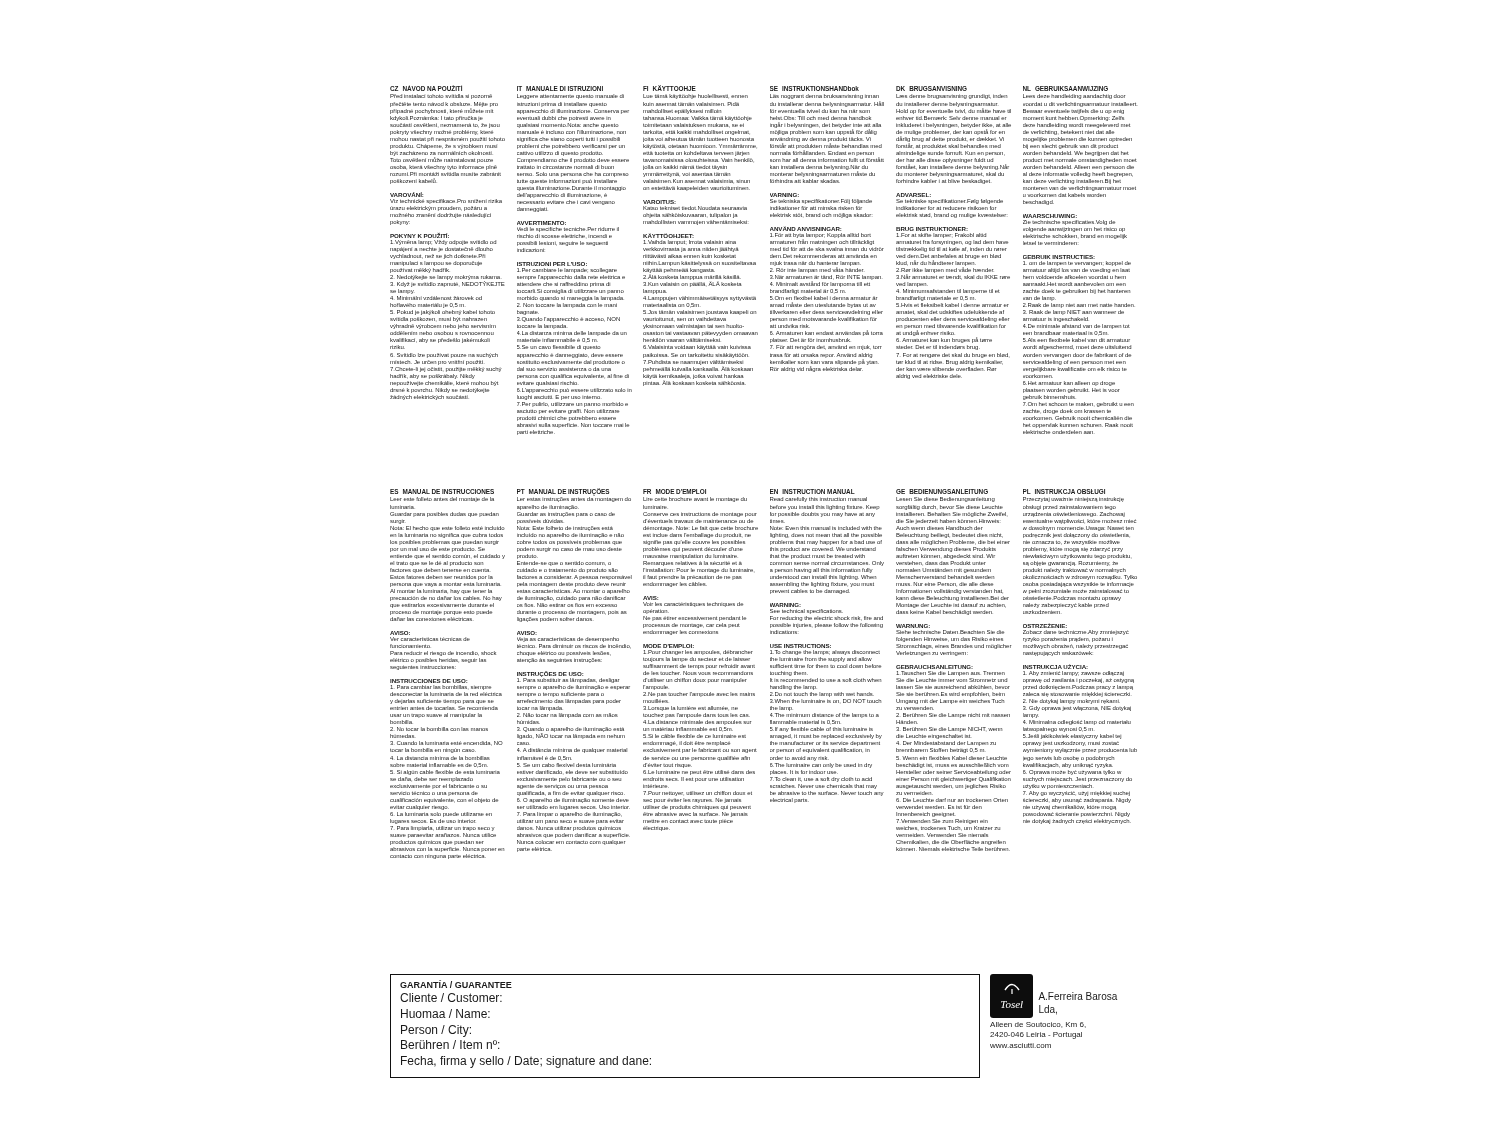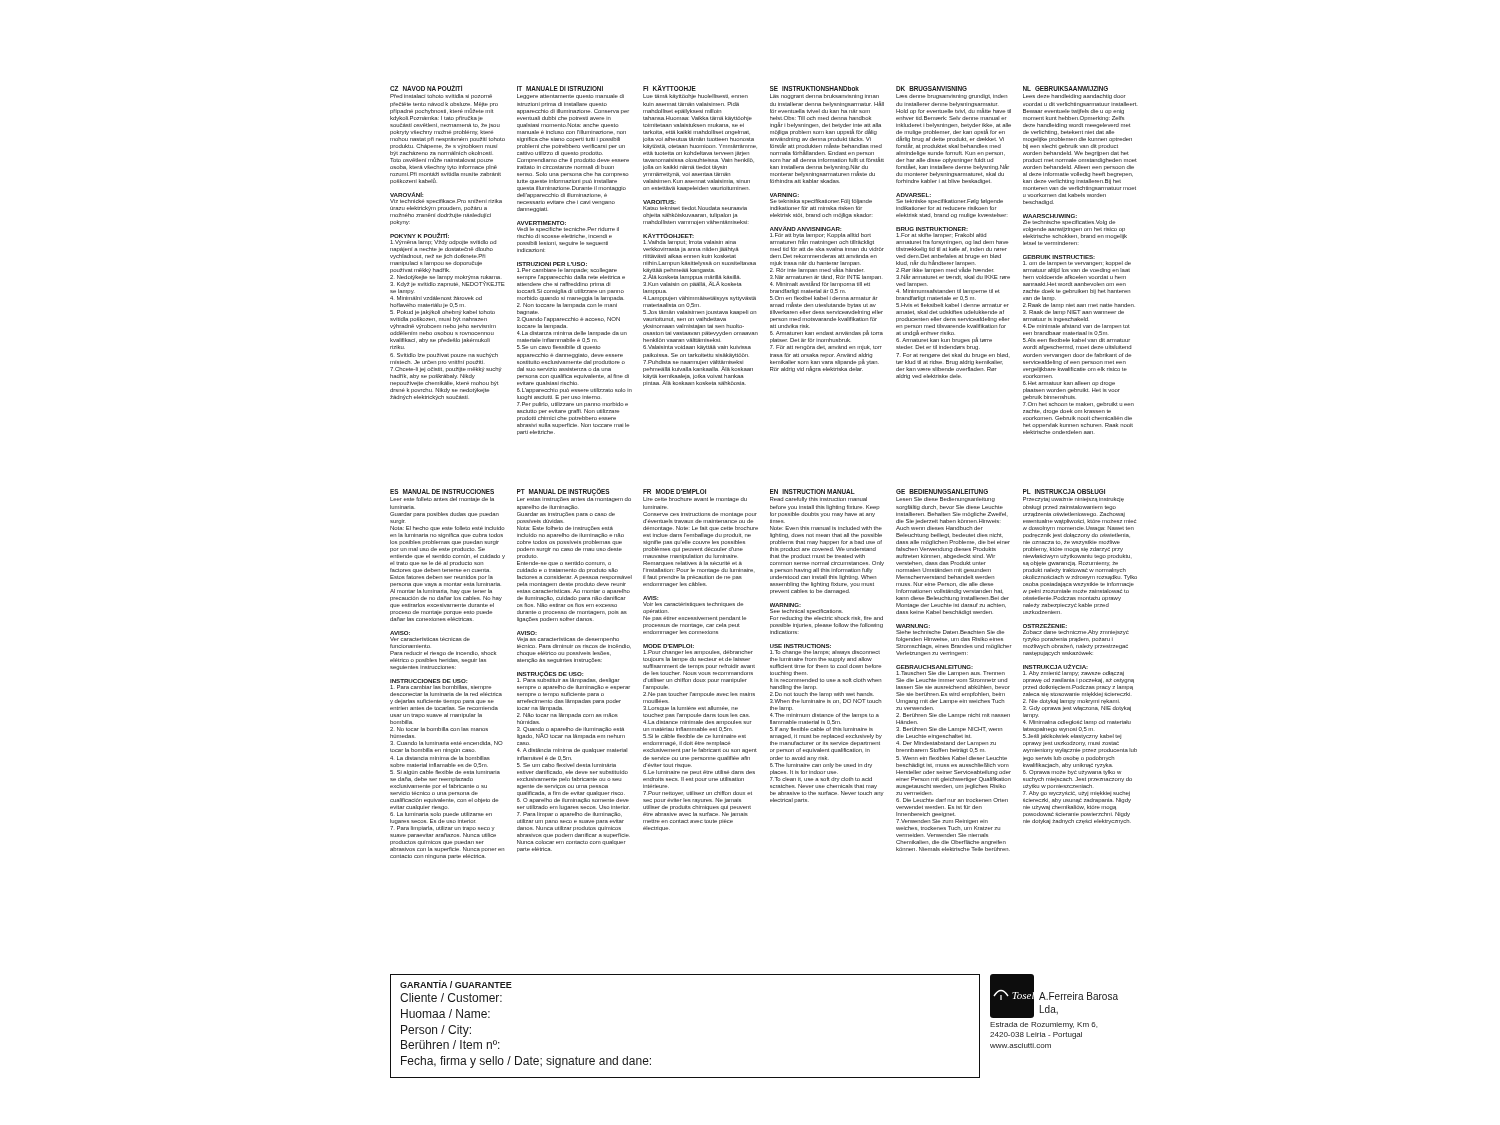--- a/index.html
+++ b/index.html
@@ -15,21 +15,21 @@
   .col-title .code{margin-right:4px;}
   .sec-h{font-weight:bold;font-size:6.2px;margin-top:6px;}
   .sec-t{white-space:pre-line;}
   .footer{display:flex;align-items:flex-start;margin-top:24px;}
   .g-box{width:598px;min-height:74px;border:1.5px solid #111;padding:5px 9px 7px 9px;box-sizing:border-box;}
   .g-title{font-weight:bold;font-size:9px;margin-bottom:1px;}
   .g-line{font-size:12px;line-height:1.32;}
   .publisher{margin-left:10px;width:150px;font-size:8px;line-height:1.3;}
   .logo-row{display:flex;align-items:flex-end;gap:5px;margin-bottom:2px;}
   .logo-sq{width:44px;height:44px;background:#0d0d0d;border-radius:3px;display:flex;
-           flex-direction:row;align-items:center;justify-content:center;}
+           flex-direction:column;align-items:center;justify-content:center;}
   .logo-sq .logo-word{color:#ffffff;font-family:"Liberation Serif","DejaVu Serif",serif;
            font-style:italic;font-size:11px;margin-top:-1px;}
   .company{font-size:10px;padding-bottom:2px;}
   .addr{font-size:8px;}
 </style>
 </head>
 <body>
 
 <div class="sheet">
   <div class="content">
@@ -282,19 +282,19 @@
             <span class="logo-icon">
               <svg width="22" height="14" viewBox="0 0 22 14">
                 <path d="M4 9 Q11 -2 18 9" fill="none" stroke="#ffffff" stroke-width="1.4"></path>
                 <line x1="11" y1="8" x2="11" y2="13" stroke="#ffffff" stroke-width="1.2"></line>
               </svg>
             </span>
             <span class="logo-word">Tosel</span>
           </div>
           <div class="company">A.Ferreira Barosa Lda,</div>
         </div>
-        <div class="addr">Estrada de Rozumiemy, Km 6,</div>
-        <div class="addr">2420-038 Leiria - Portugal</div>
+        <div class="addr">Alleen de Soutocico, Km 6,</div>
+        <div class="addr">2420-046 Leiria - Portugal</div>
         <div class="addr">www.asciutti.com</div>
       </div>
     </div>
   </div>
 </div>
 
 </body></html>

